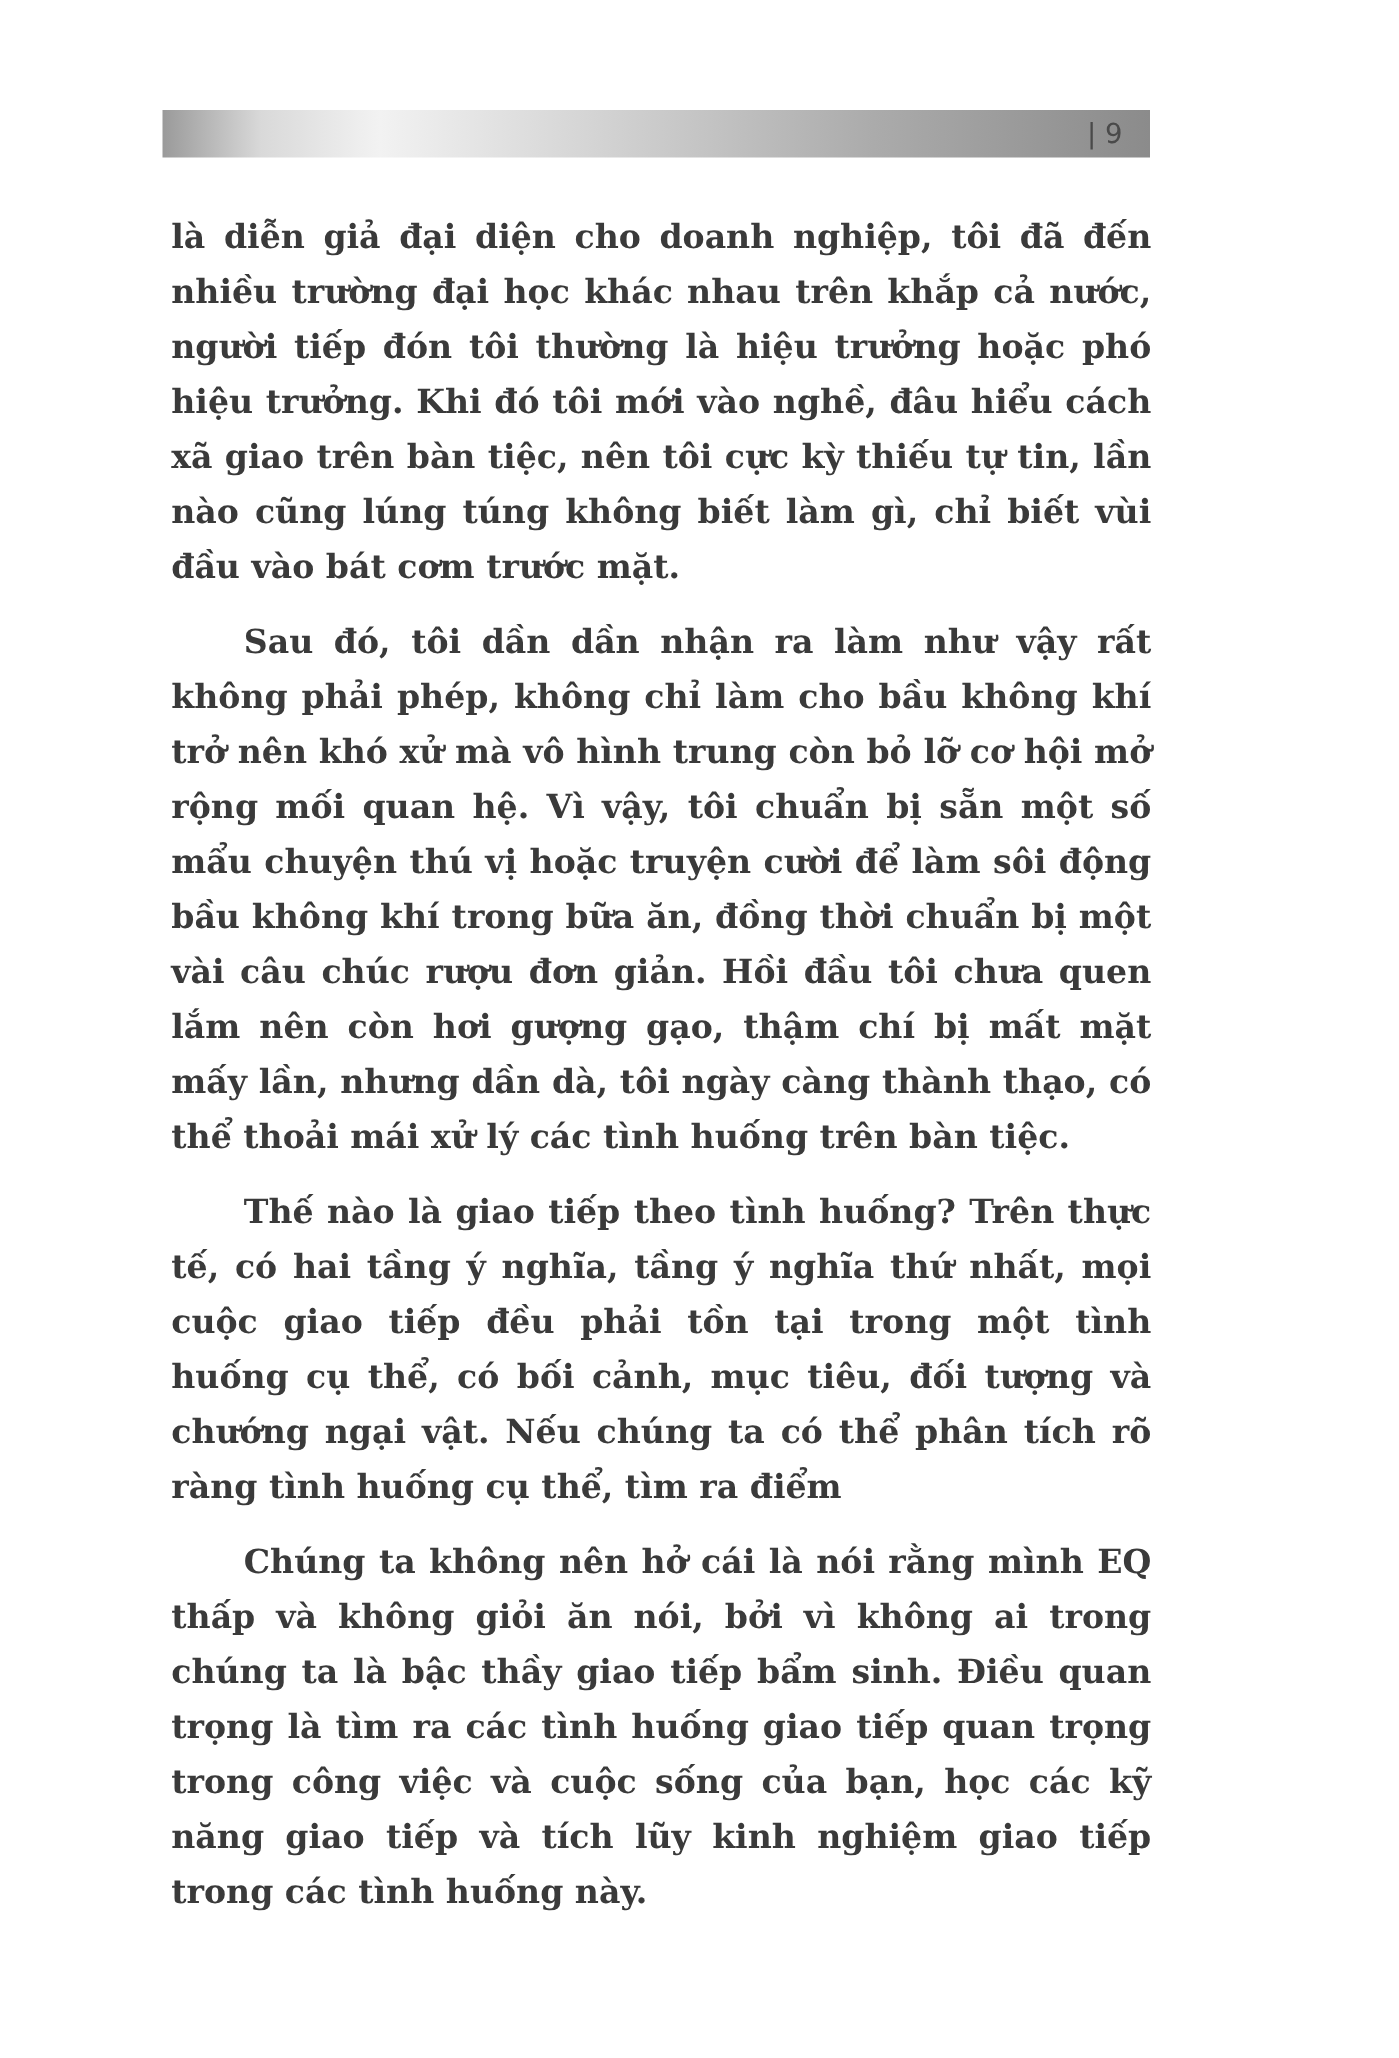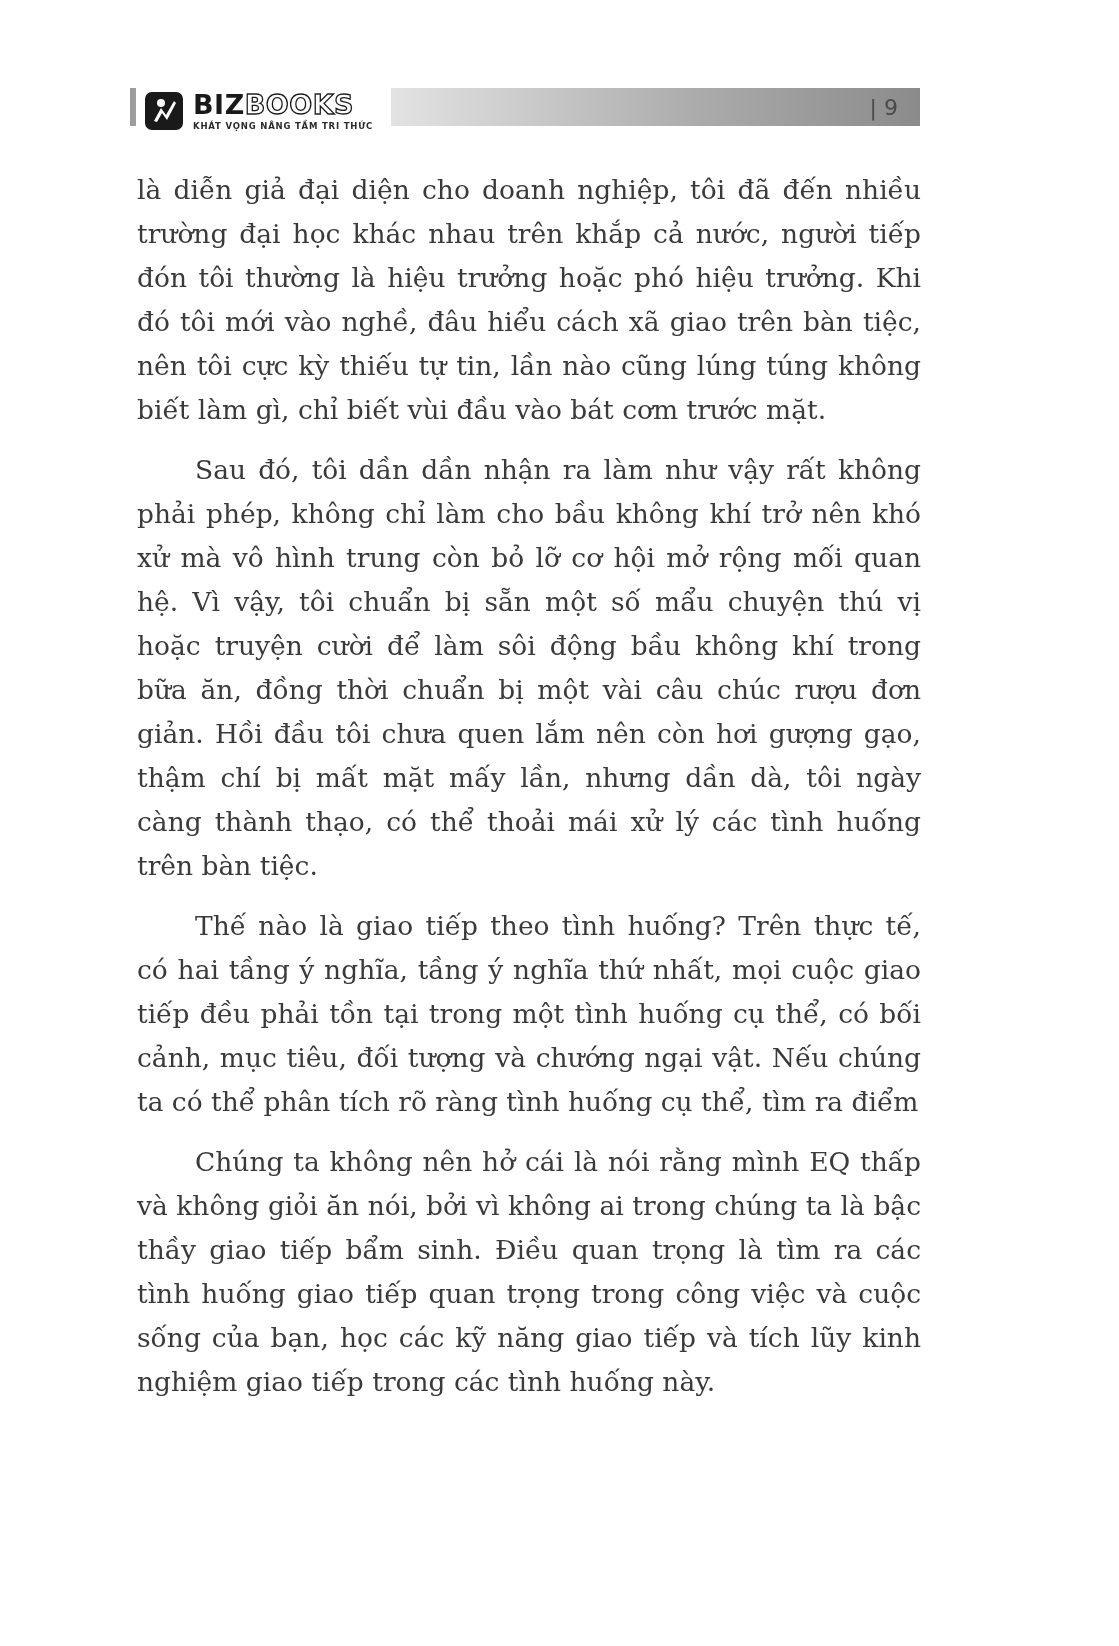--- a/index.html
+++ b/index.html
@@ -91,51 +91,38 @@
   
   .page-body {
     position: absolute;
     left: 137px;
     top: 168px;
     width: 784px;
     font-size: 26.5px;
     line-height: 44px;
     color: #3a3a3a;
     text-align: justify;
+    font-weight: bold;
   }
   .page-body p {
     margin: 0 0 16px 0;
   }
   .page-body p.indent {
     text-indent: 58px;
   }
 </style>
 </head>
 <body>
 
 <div class="page">
 
   <div class="header-bar">
     <div class="page-number">| 9</div>
   </div>
 
-  <div class="logo-box">
-    <svg class="logo-icon" viewBox="0 0 40 40" xmlns="http://www.w3.org/2000/svg">
-      <rect x="1" y="1" width="38" height="38" rx="7" fill="#1a1a1a"></rect>
-      <circle cx="17" cy="12" r="4" fill="#ffffff"></circle>
-      <path d="M10 30 L17 17 L22 24 L30 10 L32 12 L23 29 L18 22 L13 31 Z" fill="#ffffff"></path>
-    </svg>
-    <div class="logo-text-col">
-      <div class="logo-word">
-        <span>BIZ</span>
-          <span class="books">BOOKS</span>
-      </div>
-      <div class="logo-tagline">KHÁT VỌNG NÂNG TẦM TRI THỨC</div>
-    </div>
-  </div>
 
   <div class="page-body">
       <p class="">là diễn giả đại diện cho doanh nghiệp, tôi đã đến nhiều trường đại học khác nhau trên khắp cả nước, người tiếp đón tôi thường là hiệu trưởng hoặc phó hiệu trưởng. Khi đó tôi mới vào nghề, đâu hiểu cách xã giao trên bàn tiệc, nên tôi cực kỳ thiếu tự tin, lần nào cũng lúng túng không biết làm gì, chỉ biết vùi đầu vào bát cơm trước mặt.</p>
       <p class="indent">Sau đó, tôi dần dần nhận ra làm như vậy rất không phải phép, không chỉ làm cho bầu không khí trở nên khó xử mà vô hình trung còn bỏ lỡ cơ hội mở rộng mối quan hệ. Vì vậy, tôi chuẩn bị sẵn một số mẩu chuyện thú vị hoặc truyện cười để làm sôi động bầu không khí trong bữa ăn, đồng thời chuẩn bị một vài câu chúc rượu đơn giản. Hồi đầu tôi chưa quen lắm nên còn hơi gượng gạo, thậm chí bị mất mặt mấy lần, nhưng dần dà, tôi ngày càng thành thạo, có thể thoải mái xử lý các tình huống trên bàn tiệc.</p>
       <p class="indent">Thế nào là giao tiếp theo tình huống? Trên thực tế, có hai tầng ý nghĩa, tầng ý nghĩa thứ nhất, mọi cuộc giao tiếp đều phải tồn tại trong một tình huống cụ thể, có bối cảnh, mục tiêu, đối tượng và chướng ngại vật. Nếu chúng ta có thể phân tích rõ ràng tình huống cụ thể, tìm ra điểm</p>
       <p class="indent">Chúng ta không nên hở cái là nói rằng mình EQ thấp và không giỏi ăn nói, bởi vì không ai trong chúng ta là bậc thầy giao tiếp bẩm sinh. Điều quan trọng là tìm ra các tình huống giao tiếp quan trọng trong công việc và cuộc sống của bạn, học các kỹ năng giao tiếp và tích lũy kinh nghiệm giao tiếp trong các tình huống này.</p>
     </div>
 
 </div>
 

